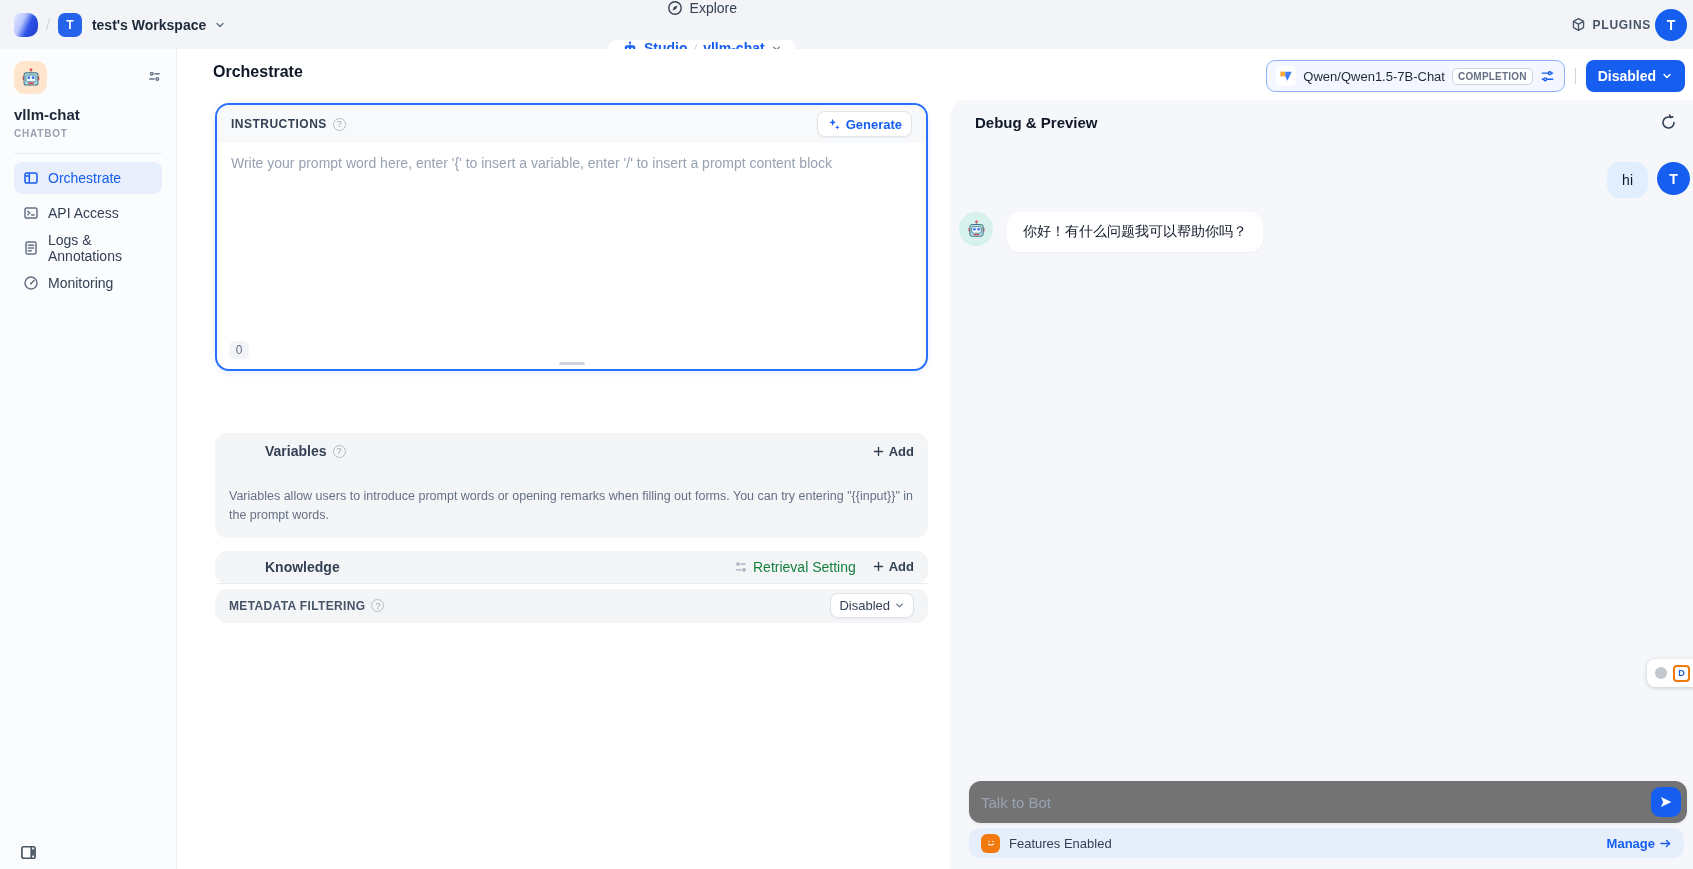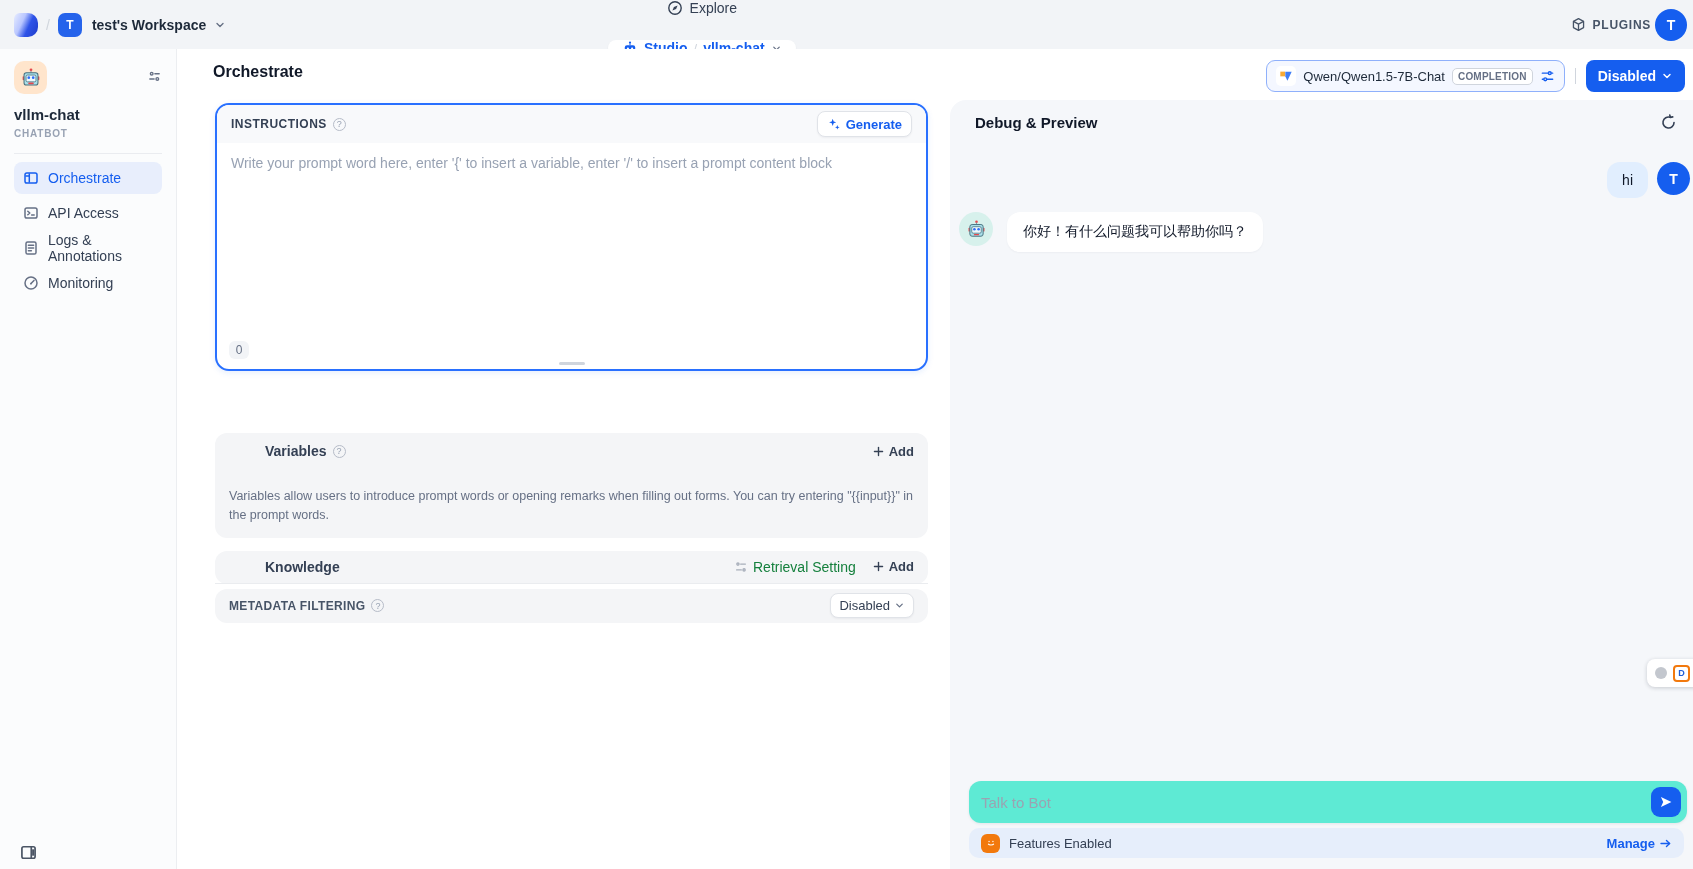--- a/index.html
+++ b/index.html
@@ -168,21 +168,21 @@
     width:34px; height:34px; border-radius:50%; background:#d7f1ec;
     display:flex; align-items:center; justify-content:center;
   }
   .bubble-bot {
     background:#ffffff; border-radius:13px; padding:11px 16px; font-size:14px; color:#101828;
     box-shadow:0 1px 2px rgba(16,24,40,.04);
   }
 
   .chat-input {
     position:absolute; left:19px; right:6px; bottom:46px; height:42px;
-    background:#5eead4; border-radius:12px; box-shadow:0 1px 3px rgba(16,24,40,.08);
+    background:#737373; border-radius:12px; box-shadow:0 1px 3px rgba(16,24,40,.08);
     display:flex; align-items:center; padding:0 42px 0 12px;
   }
   .chat-input input {
     flex:1; border:none; outline:none; font-size:15px; font-family:inherit; color:#101828; background:transparent;
   }
   .chat-input input::placeholder { color:#9aa3b2; }
   .send-btn {
     position:absolute; right:6px; top:6px; width:30px; height:30px; border-radius:9px;
     background:#155eef; display:flex; align-items:center; justify-content:center; cursor:pointer;
   }

